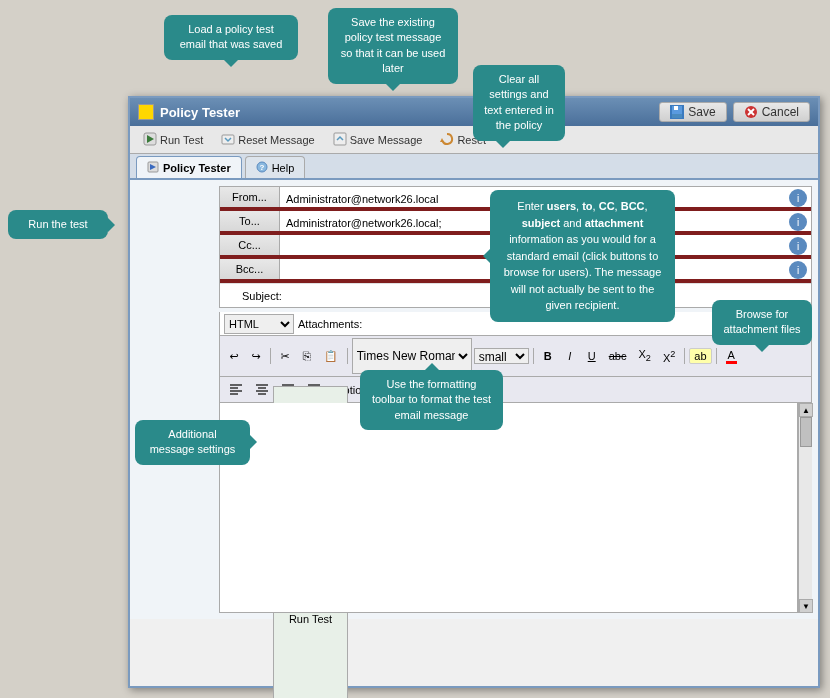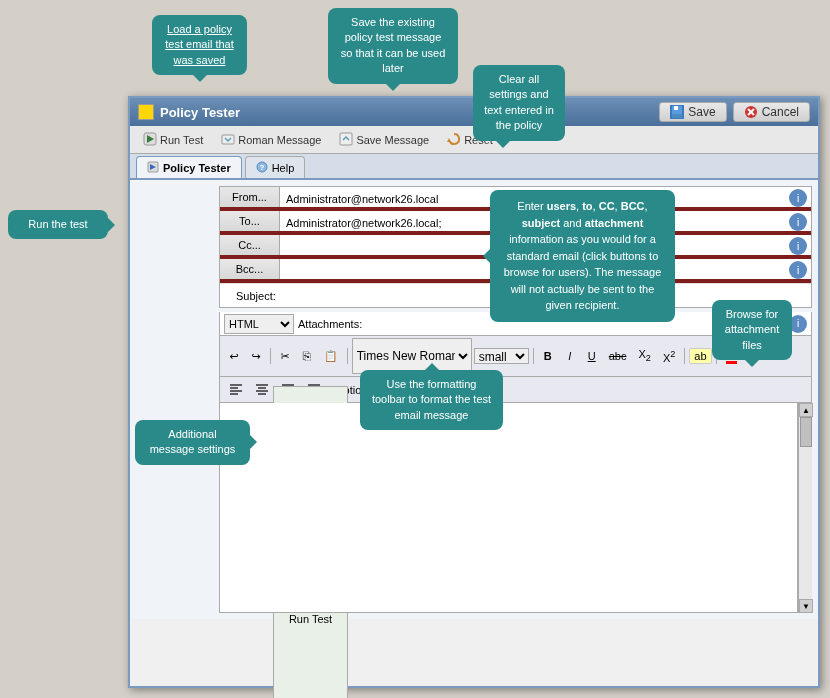--- a/index.html
+++ b/index.html
@@ -231,21 +231,21 @@
       align-items: center;
       justify-content: center;
       margin: 0 4px;
       cursor: pointer;
     }
     .subject-row {
       display: flex;
       align-items: center;
       border-top: 1px solid #e0e0e0;
       height: 24px;
-      padding-left: 16px;
+      padding-left: 22px;
     }
     .subject-label {
       font-size: 11px;
       min-width: 54px;
     }
 
     
     .attach-row {
       display: flex;
       align-items: center;
@@ -447,41 +447,41 @@
     .big-tooltip.arrow-left::after {
       border-right-color: #2a8a8a;
       left: -14px;
       top: 50%;
       transform: translateY(-50%);
     }
   </style>
 </head>
 <body>
 
-<div class="tooltip-bubble arrow-down" style="top:15px; left:152px; width:95px;text-decoration:underline;">
+<div class="tooltip-bubble arrow-down" style="top:15px; left:164px; width:134px;">
   <span>Load a policy test email that was saved</span>
 </div>
 
 <div class="tooltip-bubble arrow-down" style="top:8px; left:328px; width:130px;">
   <span>Save the existing policy test message so that it can be used later</span>
 </div>
 
 <div class="tooltip-bubble arrow-down-left" style="top:65px; left:473px; width:92px;">
   <span>Clear all settings and text entered in the policy</span>
 </div>
 
 <div class="tooltip-bubble arrow-right" style="top:210px; left:8px; width:100px;">
   <span>Run the test</span>
 </div>
 
 <div class="big-tooltip arrow-left" style="top:190px; left:490px; width:185px; z-index:200;">
   Enter <strong>users</strong>, <strong>to</strong>, <strong>CC</strong>, <strong>BCC</strong>, <strong>subject</strong> and <strong>attachment</strong> information as you would for a standard email (click buttons to browse for users). The message will not actually be sent to the given recipient.
 </div>
 
-<div class="tooltip-bubble arrow-down" style="top:300px; left:712px; width:80px;">
+<div class="tooltip-bubble arrow-down" style="top:300px; left:712px; width:100px;">
   <span>Browse for attachment files</span>
 </div>
 
 <div class="tooltip-bubble arrow-up" style="top:370px; left:360px; width:143px;">
   <span>Use the formatting toolbar to format the test email message</span>
 </div>
 
 <div class="tooltip-bubble arrow-right" style="top:420px; left:135px; width:115px;">
   <span>Additional message settings</span>
 </div>
@@ -527,21 +527,21 @@
       </span>
       <span>Run Test</span>
     </button>
     <button class="toolbar-btn">
       <span>
         <svg width="14" height="14" viewBox="0 0 14 14">
             <rect x="1" y="3" width="12" height="9" rx="1" fill="#eee" stroke="#999" stroke-width="1"></rect>
             <path d="M4 6 L7 9 L10 6" stroke="#5a9abf" stroke-width="1.5" fill="none"></path>
           </svg>
       </span>
-      <span>Roman Message</span>
+      <span>Reset Message</span>
     </button>
     <button class="toolbar-btn">
       <span>
         <svg width="14" height="14" viewBox="0 0 14 14">
             <rect x="1" y="1" width="12" height="12" rx="1" fill="#eee" stroke="#999" stroke-width="1"></rect>
             <path d="M4 8 L7 5 L10 8" stroke="#5a9abf" stroke-width="1.5" fill="none"></path>
           </svg>
       </span>
       <span>Save Message</span>
     </button>

